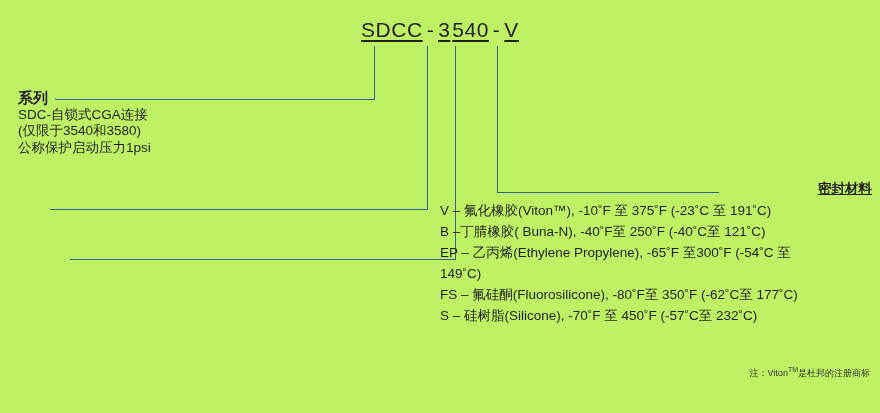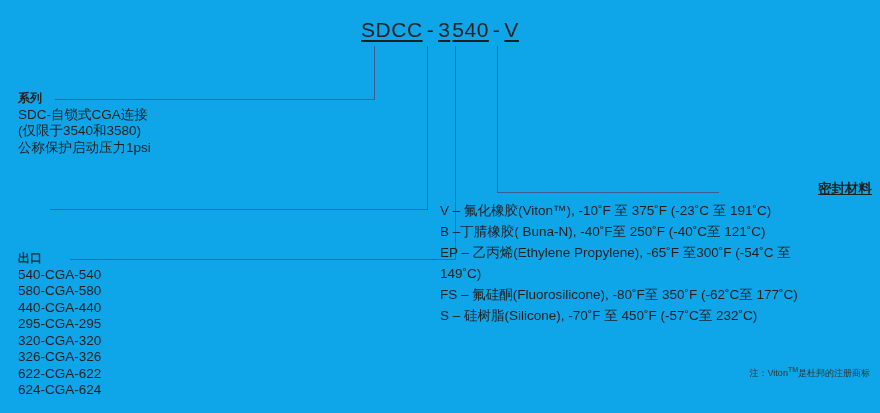--- a/index.html
+++ b/index.html
@@ -4,21 +4,21 @@
 <style>
   html, body {
     margin: 0;
     padding: 0;
     background: #ffffff;
   }
   #root {
     position: relative;
     width: 880px;
     height: 413px;
-    background: #0ea5e9;
+    background: #bef264;
     font-family: "Liberation Sans", sans-serif;
     color: #231f20;
     overflow: hidden;
   }
 
   
   .code-title {
     position: absolute;
     left: 0;
     top: 18px;
@@ -47,21 +47,21 @@
 
   
   .blk {
     position: absolute;
     font-size: 13.5px;
     line-height: 16.5px;
     white-space: nowrap;
   }
   .blk .hdr {
     font-weight: bold;
-    font-size: 12px;
+    font-size: 15px;
   }
   .blk .row { display: block; }
 
   
   .seal-title {
     position: absolute;
     right: 8px;
     top: 180px;
     font-size: 13.5px;
     font-weight: bold;
@@ -111,31 +111,20 @@
   <div class="ln ln-h" style="left:497px; top:192px; width:222px;"></div>
 
   <div class="blk" style="left:18px; top:90px;">
     <span class="row hdr">系列</span>
     <span class="row">SDC-自锁式CGA连接</span>
     <span class="row"> (仅限于3540和3580)</span>
     <span class="row">公称保护启动压力1psi</span>
   </div>
 
 
-  <div class="blk" style="left:18px; top:250px;">
-    <span class="row hdr">出口</span>
-    <span class="row">540-CGA-540</span>
-    <span class="row">580-CGA-580</span>
-    <span class="row">440-CGA-440</span>
-    <span class="row">295-CGA-295</span>
-    <span class="row">320-CGA-320</span>
-    <span class="row">326-CGA-326</span>
-    <span class="row">622-CGA-622</span>
-    <span class="row">624-CGA-624</span>
-  </div>
 
   <div class="seal-title">密封材料</div>
 
   <div class="seal-list">
     <span class="seal-item">V – 氟化橡胶(Viton™), -10˚F 至 375˚F (-23˚C 至 191˚C)</span>
     <span class="seal-item">B –丁腈橡胶( Buna-N), -40˚F至 250˚F (-40˚C至 121˚C)</span>
     <span class="seal-item">EP – 乙丙烯(Ethylene Propylene), -65˚F 至300˚F (-54˚C 至</span>
     <span class="seal-item">149˚C)</span>
     <span class="seal-item">FS – 氟硅酮(Fluorosilicone), -80˚F至 350˚F (-62˚C至 177˚C)</span>
     <span class="seal-item">S – 硅树脂(Silicone), -70˚F 至 450˚F (-57˚C至 232˚C)</span>

